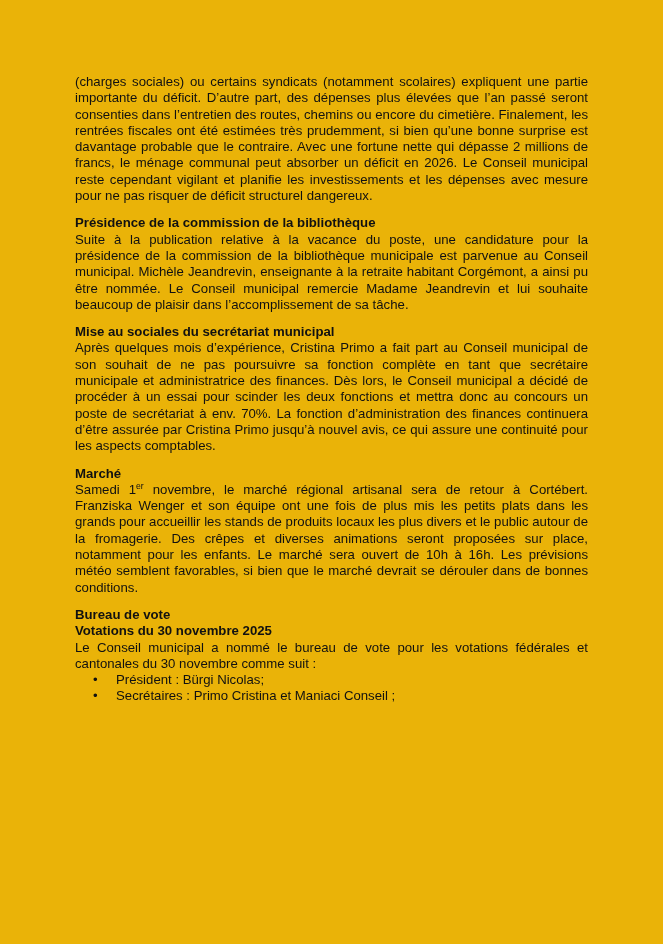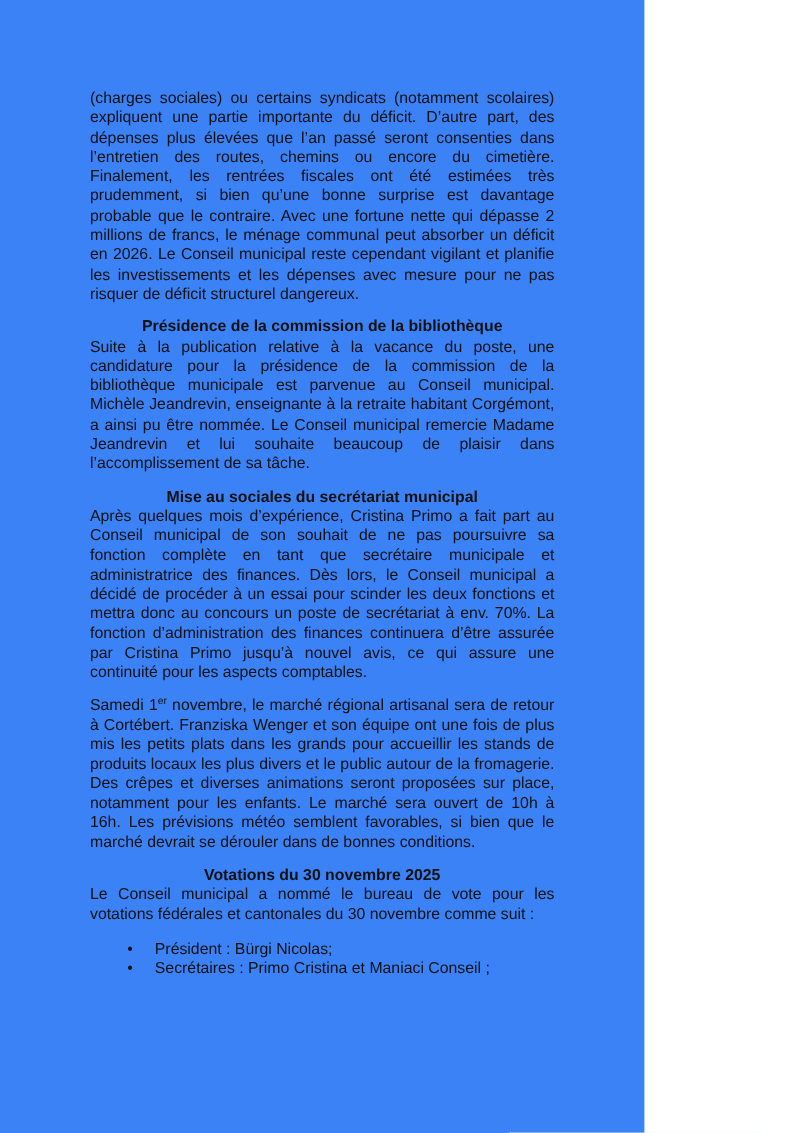--- a/index.html
+++ b/index.html
@@ -2,52 +2,52 @@
 <html><head>
 <meta charset="utf-8">
 <style>
   html, body {
     margin: 0;
     padding: 0;
     background: #ffffff;
   }
   .page {
     position: relative;
-    width: 537px;
+    width: 663px;
     height: 944px;
-    background: #3b82f6;
+    background: #eab308;
     box-sizing: border-box;
     padding: 74px 75px 0 75px;
     font-family: "Liberation Sans", sans-serif;
     font-size: 13.2px;
     line-height: 16.3px;
     color: #111111;
     overflow: hidden;
   }
   .para {
     margin: 0;
     text-align: justify;
   }
   .section {
     margin-top: 11px;
   }
   .heading {
     margin: 0;
     font-size: 13.2px;
     line-height: 16.3px;
     font-weight: bold;
-    text-align: center;
+    text-align: left;
   }
   sup.ordinal {
     font-size: 0.65em;
     line-height: 0;
     vertical-align: super;
   }
   ul.bullet-list {
-    margin: 13px;
+    margin: 0;
     padding: 0 0 0 41px;
     list-style: none;
   }
   ul.bullet-list li {
     position: relative;
     text-align: justify;
     margin: 0;
   }
   ul.bullet-list li::before {
     content: "\2022";
@@ -67,24 +67,26 @@
     <h2 class="heading">Présidence de la commission de la bibliothèque</h2>
     <p class="para">Suite à la publication relative à la vacance du poste, une candidature pour la présidence de la commission de la bibliothèque municipale est parvenue au Conseil municipal. Michèle Jeandrevin, enseignante à la retraite habitant Corgémont, a ainsi pu être nommée. Le Conseil municipal remercie Madame Jeandrevin et lui souhaite beaucoup de plaisir dans l’accomplissement de sa tâche.</p>
   </div>
 
   <div class="section">
     <h2 class="heading">Mise au sociales du secrétariat municipal</h2>
     <p class="para">Après quelques mois d’expérience, Cristina Primo a fait part au Conseil municipal de son souhait de ne pas poursuivre sa fonction complète en tant que secrétaire municipale et administratrice des finances. Dès lors, le Conseil municipal a décidé de procéder à un essai pour scinder les deux fonctions et mettra donc au concours un poste de secrétariat à env. 70%. La fonction d’administration des finances continuera d’être assurée par Cristina Primo jusqu’à nouvel avis, ce qui assure une continuité pour les aspects comptables.</p>
   </div>
 
   <div class="section">
+    <h2 class="heading">Marché</h2>
     <p class="para"><span>Samedi 1</span><sup class="ordinal">er</sup><span> novembre, le marché régional artisanal sera de retour à Cortébert. Franziska Wenger et son équipe ont une fois de plus mis les petits plats dans les grands pour accueillir les stands de produits locaux les plus divers et le public autour de la fromagerie. Des crêpes et diverses animations seront proposées sur place, notamment pour les enfants. Le marché sera ouvert de 10h à 16h. Les prévisions météo semblent favorables, si bien que le marché devrait se dérouler dans de bonnes conditions.</span></p>
   </div>
 
   <div class="section">
+    <h2 class="heading">Bureau de vote</h2>
     <h2 class="heading">Votations du 30 novembre 2025</h2>
     <p class="para">Le Conseil municipal a nommé le bureau de vote pour les votations fédérales et cantonales du 30 novembre comme suit :</p>
     <ul class="bullet-list">
       <li>Président : Bürgi Nicolas;</li>
       <li>Secrétaires : Primo Cristina et Maniaci Conseil ;</li>
     </ul>
   </div>
 
 </div>
 

